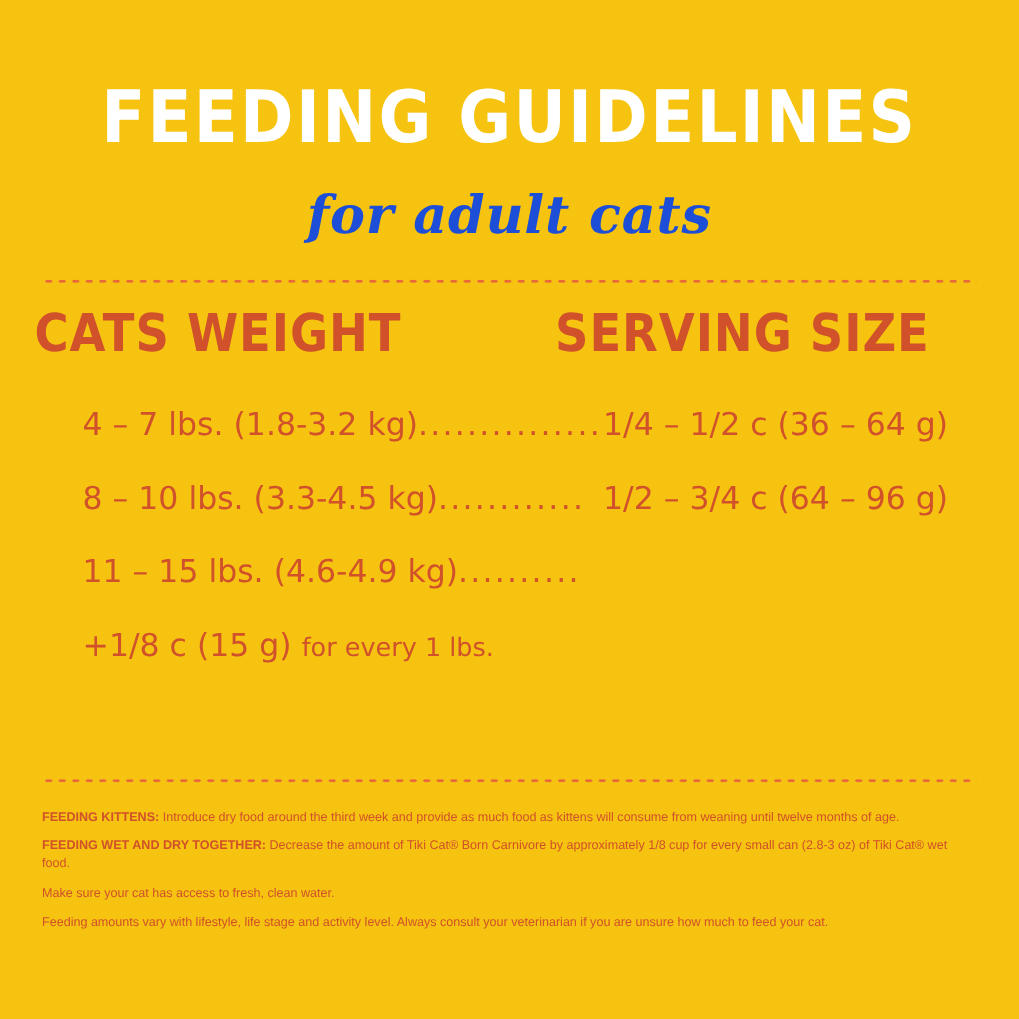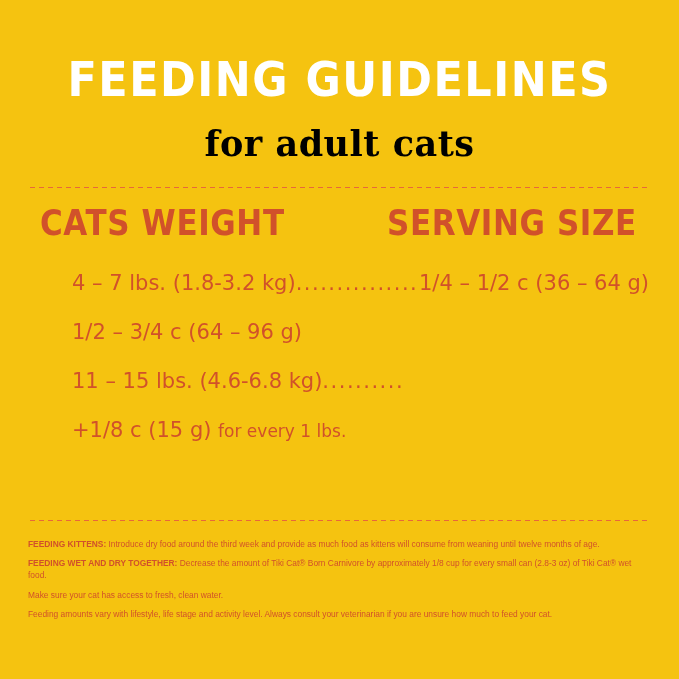--- a/index.html
+++ b/index.html
@@ -31,22 +31,23 @@
     font-weight: bold;
     color: #ffffff;
     font-size: 43px;
     letter-spacing: 1.5px;
     line-height: 1;
     margin: 0;
     transform: scaleY(1.12);
   }
   .subtitle {
     font-family: "DejaVu Serif", serif;
+    font-style: italic;
     font-weight: bold;
-    color: #000000;
+    color: #1d4ed8;
     font-size: 35px;
     letter-spacing: 0.5px;
     margin-top: 22px;
   }
 
   
   .dotted-rule {
     position: absolute;
     left: 28px;
     right: 28px;
@@ -55,21 +56,21 @@
     background-size: 9px 3px;
     background-repeat: repeat-x;
   }
   .rule-top { top: 186px; }
   .rule-bottom { top: 519px; }
 
   
   .table {
     position: absolute;
     top: 205px;
-    left: 40px;
+    left: 23px;
     right: 28px;
   }
   .col-heads {
     display: flex;
     color: #d1512a;
     font-family: "DejaVu Sans", sans-serif;
     font-weight: bold;
     font-size: 31px;
     letter-spacing: 0.6px;
     transform: scaleY(1.12);
@@ -144,25 +145,26 @@
     </div>
 
     <div class="rows">
 
       <div class="rowgrid">
         <div class="cellA"><span>4 – 7 lbs. (1.8-3.2 kg)</span><span class="dots">...............</span></div>
         <div class="cellB"><span>1/4 – 1/2 c (36 – 64 g)</span><span class="small"></span></div>
       </div>
 
       <div class="rowgrid">
+        <div class="cellA"><span>8 – 10 lbs. (3.3-4.5 kg)</span><span class="dots">............</span></div>
         <div class="cellB"><span>1/2 – 3/4 c (64 – 96 g)</span><span class="small"></span></div>
       </div>
 
       <div class="rowgrid">
-        <div class="cellA"><span>11 – 15 lbs. (4.6-6.8 kg)</span><span class="dots">..........</span></div>
+        <div class="cellA"><span>11 – 15 lbs. (4.6-4.9 kg)</span><span class="dots">..........</span></div>
       </div>
 
       <div class="rowgrid">
         <div class="cellB"><span>+1/8 c (15 g)</span> <span class="small">for every 1 lbs.</span></div>
       </div>
 
     </div>
   </div>
 
   <div class="dotted-rule rule-bottom"></div>

